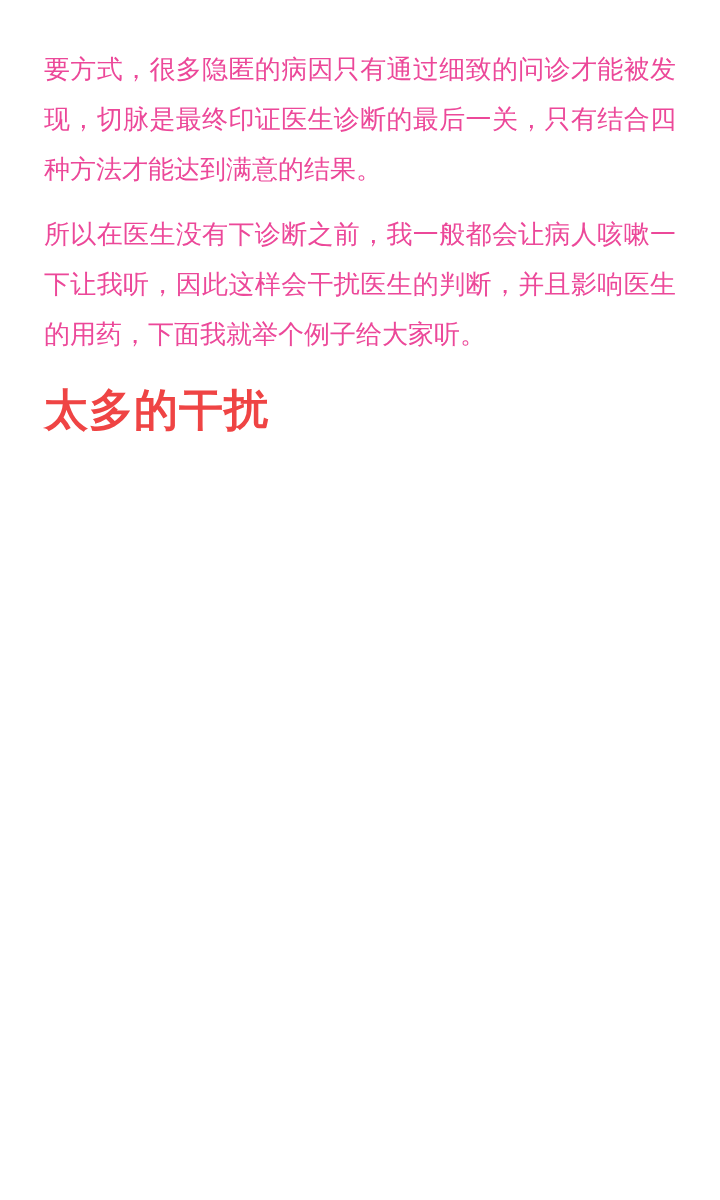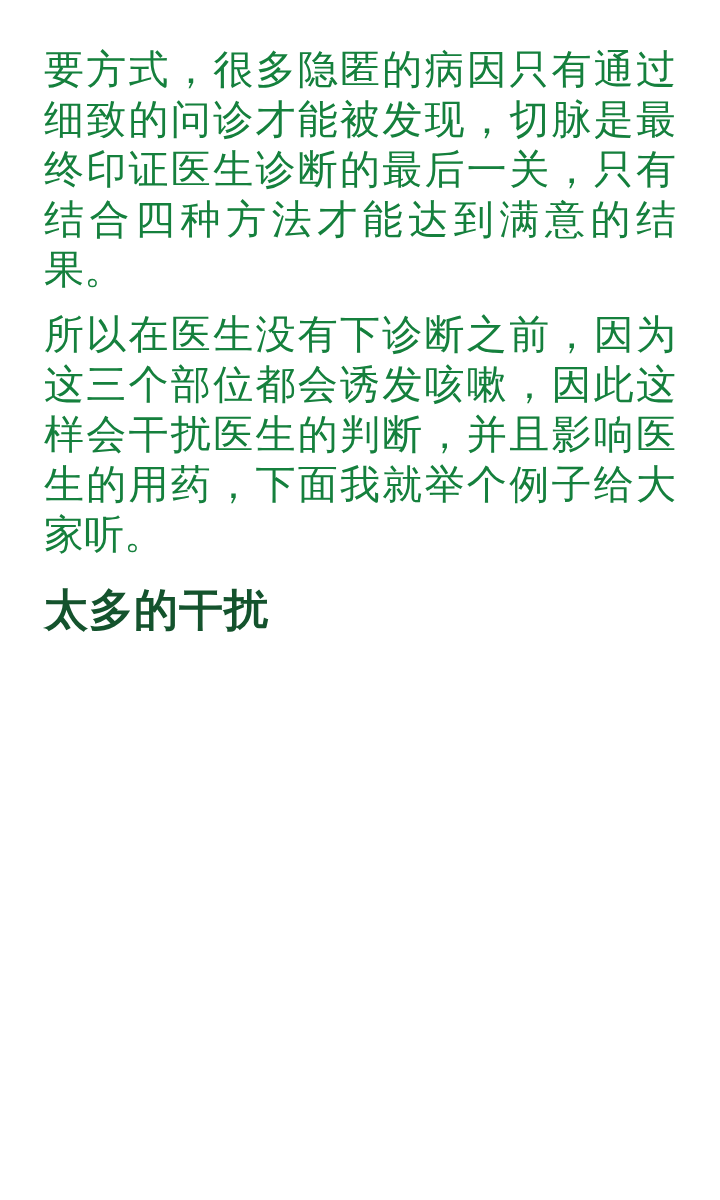--- a/index.html
+++ b/index.html
@@ -15,39 +15,39 @@
   }
   .page {
     box-sizing: border-box;
     width: 720px;
     height: 1200px;
     background: #ffffff;
     padding: 44px 44px 0 44px;
   }
   .body-text {
     margin: 0 0 15px 0;
-    font-size: 40px;
+    font-size: 26px;
     line-height: 50px;
-    color: #15803d;
+    color: #ec4899;
     text-align: justify;
     text-justify: inter-ideograph;
     word-break: break-all;
   }
   .body-text:last-of-type {
     margin-bottom: 0;
   }
   .section-heading {
     margin: 24px 0 0 0;
     font-size: 44px;
     line-height: 54px;
     font-weight: 800;
-    color: #14532d;
+    color: #ef4444;
     letter-spacing: 1px;
   }
 </style>
 </head>
 <body>
 
 <div class="page">
   <p class="body-text">要方式，很多隐匿的病因只有通过细致的问诊才能被发现，切脉是最终印证医生诊断的最后一关，只有结合四种方法才能达到满意的结果。</p>
-  <p class="body-text">所以在医生没有下诊断之前，因为这三个部位都会诱发咳嗽，因此这样会干扰医生的判断，并且影响医生的用药，下面我就举个例子给大家听。</p>
+  <p class="body-text">所以在医生没有下诊断之前，我一般都会让病人咳嗽一下让我听，因此这样会干扰医生的判断，并且影响医生的用药，下面我就举个例子给大家听。</p>
   <h2 class="section-heading">太多的干扰</h2>
 </div>
 
 </body></html>

